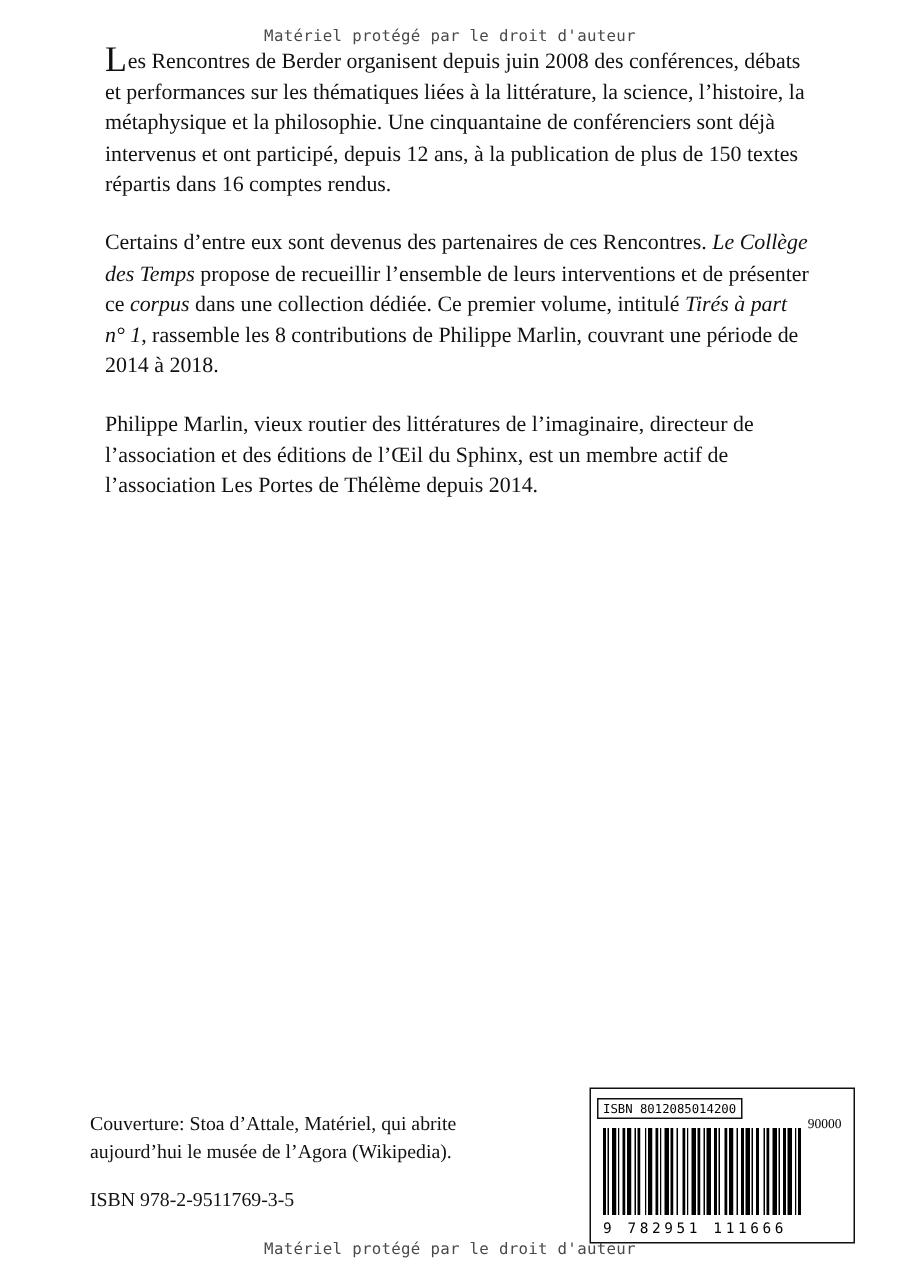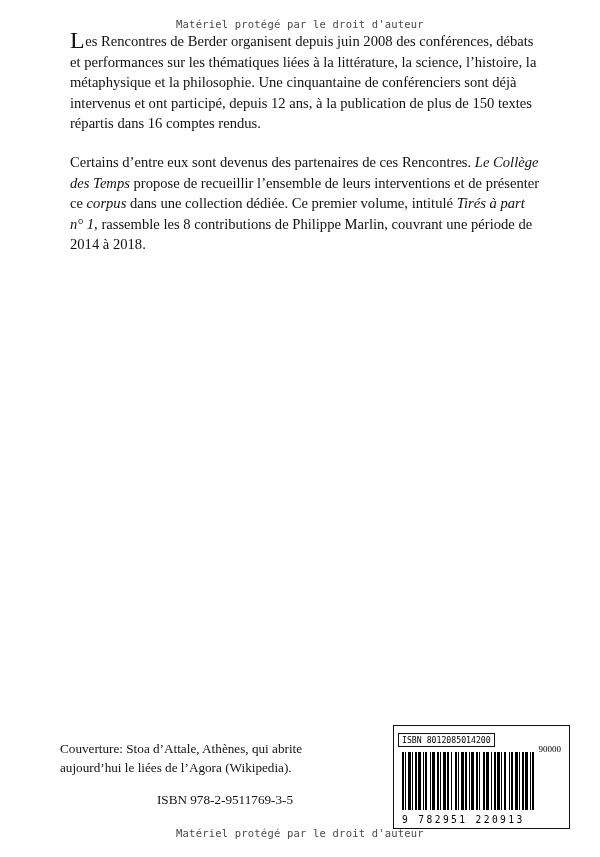--- a/index.html
+++ b/index.html
@@ -69,21 +69,20 @@
   .footer-line {
     font-size: 13.2px;
     line-height: 19px;
     color: #111;
   }
   .footer-isbn {
     font-size: 13.2px;
     line-height: 19px;
     margin-top: 13px;
     color: #111;
-    text-align: center;
   }
 
   .barcode-box {
     position: absolute;
     right: 30px;
     bottom: 28px;
     width: 177px;
     height: 104px;
     background: #ffffff;
     border: 1px solid #111;
@@ -141,26 +140,27 @@
 <div class="page">
 
   <div class="watermark top">Matériel protégé par le droit d'auteur</div>
 
   <div class="content">
 
     <p class="para"><span class="dropcap">L</span><span>es Rencontres de Berder organisent depuis juin 2008 des conférences, débats et performances sur les thématiques liées à la littérature, la science, l’histoire, la métaphysique et la philosophie. Une cinquantaine de conférenciers sont déjà intervenus et ont participé, depuis 12 ans, à la publication de plus de 150 textes répartis dans 16 comptes rendus.</span></p>
 
     <p class="para"><span>Certains d’entre eux sont devenus des partenaires de ces Rencontres. </span><span class="it">Le Collège des Temps</span><span> propose de recueillir l’ensemble de leurs interventions et de présenter ce </span><span class="it">corpus</span><span> dans une collection dédiée. Ce premier volume, intitulé </span><span class="it">Tirés à part n° 1</span><span>, rassemble les 8 contributions de Philippe Marlin, couvrant une période de 2014 à 2018.</span></p>
 
+    <p class="para">Philippe Marlin, vieux routier des littératures de l’imaginaire, directeur de l’association et des éditions de l’Œil du Sphinx, est un membre actif de l’association Les Portes de Thélème depuis 2014.</p>
 
   </div>
 
   <div class="footer">
-    <div class="footer-line">Couverture: Stoa d’Attale, Athènes, qui abrite</div>
-    <div class="footer-line">aujourd’hui le liées de l’Agora (Wikipedia).</div>
+    <div class="footer-line">Couverture: Stoa d’Attale, Matériel, qui abrite</div>
+    <div class="footer-line">aujourd’hui le musée de l’Agora (Wikipedia).</div>
     <div class="footer-isbn">ISBN 978-2-9511769-3-5</div>
   </div>
 
   <div class="barcode-box">
     <span class="barcode-isbn">ISBN 8012085014200</span>
     <span class="barcode-addon-label">90000</span>
     <div class="bars">
       <span style="width:2px"></span>
         <span style="width:1px;background:#fff"></span>
       <span style="width:1px"></span>
@@ -230,18 +230,18 @@
       <span style="width:1px"></span>
         <span style="width:2px;background:#fff"></span>
       <span style="width:2px"></span>
         <span style="width:1px;background:#fff"></span>
       <span style="width:3px"></span>
         <span style="width:2px;background:#fff"></span>
       <span style="width:1px"></span>
         <span style="width:1px;background:#fff"></span>
       <span style="width:2px"></span>
     </div>
-    <div class="barcode-digits">9 782951 220913</div>
+    <div class="barcode-digits">9 782951 111666</div>
   </div>
 
   <div class="watermark bottom">Matériel protégé par le droit d'auteur</div>
 
 </div>
 
 </body></html>

